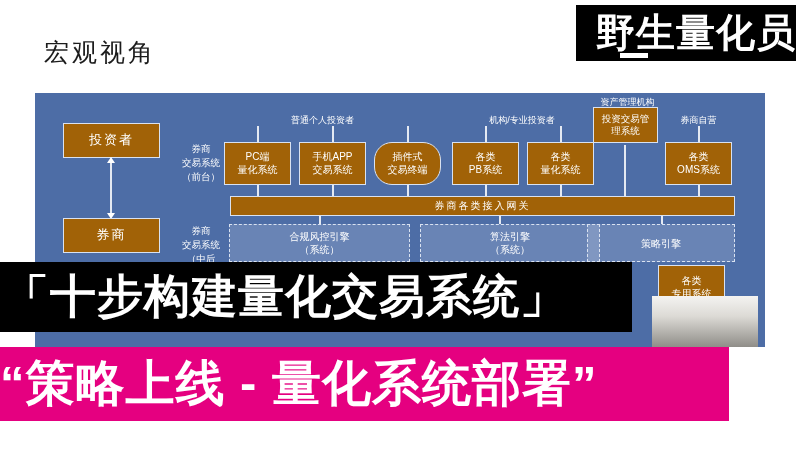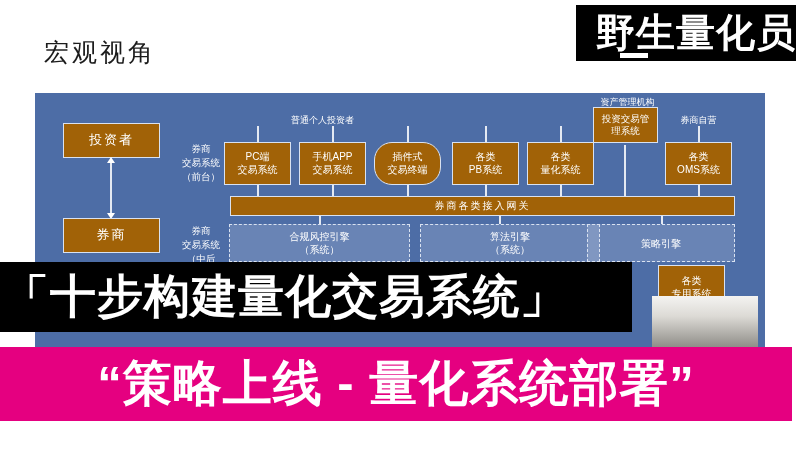--- a/index.html
+++ b/index.html
@@ -36,22 +36,22 @@
             border-right:4px solid transparent; border-bottom:6px solid #fff; }
   .tri-down { position:absolute; width:0; height:0; border-left:4px solid transparent;
               border-right:4px solid transparent; border-top:6px solid #fff; }
 
   
   .photo { left:652px; top:296px; width:106px; height:51px; z-index:5;
            background:linear-gradient(180deg,#f4f3f1 0%,#dcdad5 40%,#8f8d88 100%); }
   .banner-black { left:0; top:262px; width:632px; height:70px; background:#000; z-index:10;
                   display:flex; align-items:center; padding-left:3px;
                   color:#fff; font-size:46px; font-weight:900; letter-spacing:1px; }
-  .banner-pink { left:0; top:347px; width:792px; height:74px; background:#e50080; z-index:10;
-                 display:flex; align-items:center; justify-content:center;
+  .banner-pink { left:0; top:347px; width:729px; height:74px; background:#e50080; z-index:10;
+                 display:flex; align-items:center; 
                  color:#fff; font-size:49px; font-weight:900; letter-spacing:1px; }
 </style>
 </head>
 <body>
 
 <div class="abs perspective">宏观视角</div>
 
 <div class="abs brand-box">
   <div class="brand-text">野生量化员</div>
   <div class="brand-underline"></div>
@@ -59,32 +59,33 @@
 
 <div class="abs diagram">
 
   <div class="dbox actor" style="left:28px; top:30px;">投资者</div>
   <div class="vline" style="left:75px; top:69px; height:52px;"></div>
   <div class="tri-up" style="left:72px; top:64px;"></div>
   <div class="tri-down" style="left:72px; top:120px;"></div>
   <div class="dbox actor" style="left:28px; top:125px;">券商</div>
 
   <div class="glabel" style="left:180px; top:21px; width:215px;">普通个人投资者</div>
+  <div class="glabel" style="left:382px; top:21px; width:210px;">机构/专业投资者</div>
   <div class="glabel" style="left:550px; top:3px; width:85px;">资产管理机构</div>
   <div class="glabel" style="left:630px; top:21px; width:67px;">券商自营</div>
 
   <div class="sidelabel" style="top:49px;">券商
 交易系统
 （前台）</div>
   <div class="sidelabel" style="top:131px;">券商
 交易系统
 （中后台）</div>
 
   <div class="dbox fbox" style="left:189px;">PC端
-交易系统</div>
+量化系统</div>
   <div class="dbox fbox" style="left:264px;">手机APP
 交易系统</div>
   <div class="dbox fbox" style="left:339px;border-radius:18px;">插件式
 交易终端</div>
   <div class="dbox fbox" style="left:417px;">各类
 PB系统</div>
   <div class="dbox fbox" style="left:492px;">各类
 量化系统</div>
 
   <div class="dbox" style="left:558px; top:14px; width:65px; height:36px; font-size:9.5px;">投资交易管

